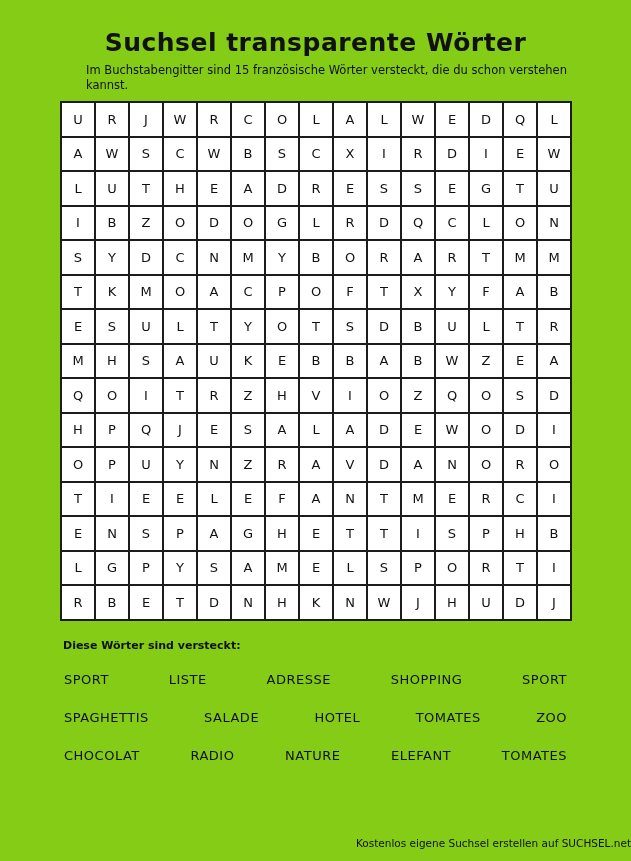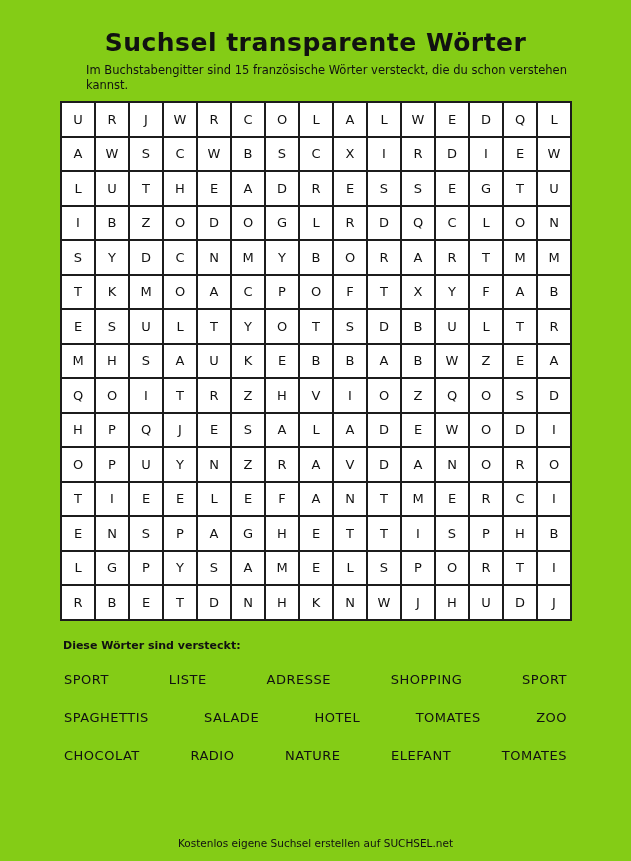--- a/index.html
+++ b/index.html
@@ -69,21 +69,21 @@
     font-weight: 500;
     letter-spacing: 0.5px;
     color: #111111;
     white-space: nowrap;
   }
   .footer {
     position: absolute;
     left: 0;
     right: 0;
     bottom: 12px;
-    text-align: center;
+    text-align: right;
     font-size: 10.5px;
     color: #111111;
     margin-top: 9px;
   }
 </style>
 </head>
 <body>
 
 <div class="page">
 

